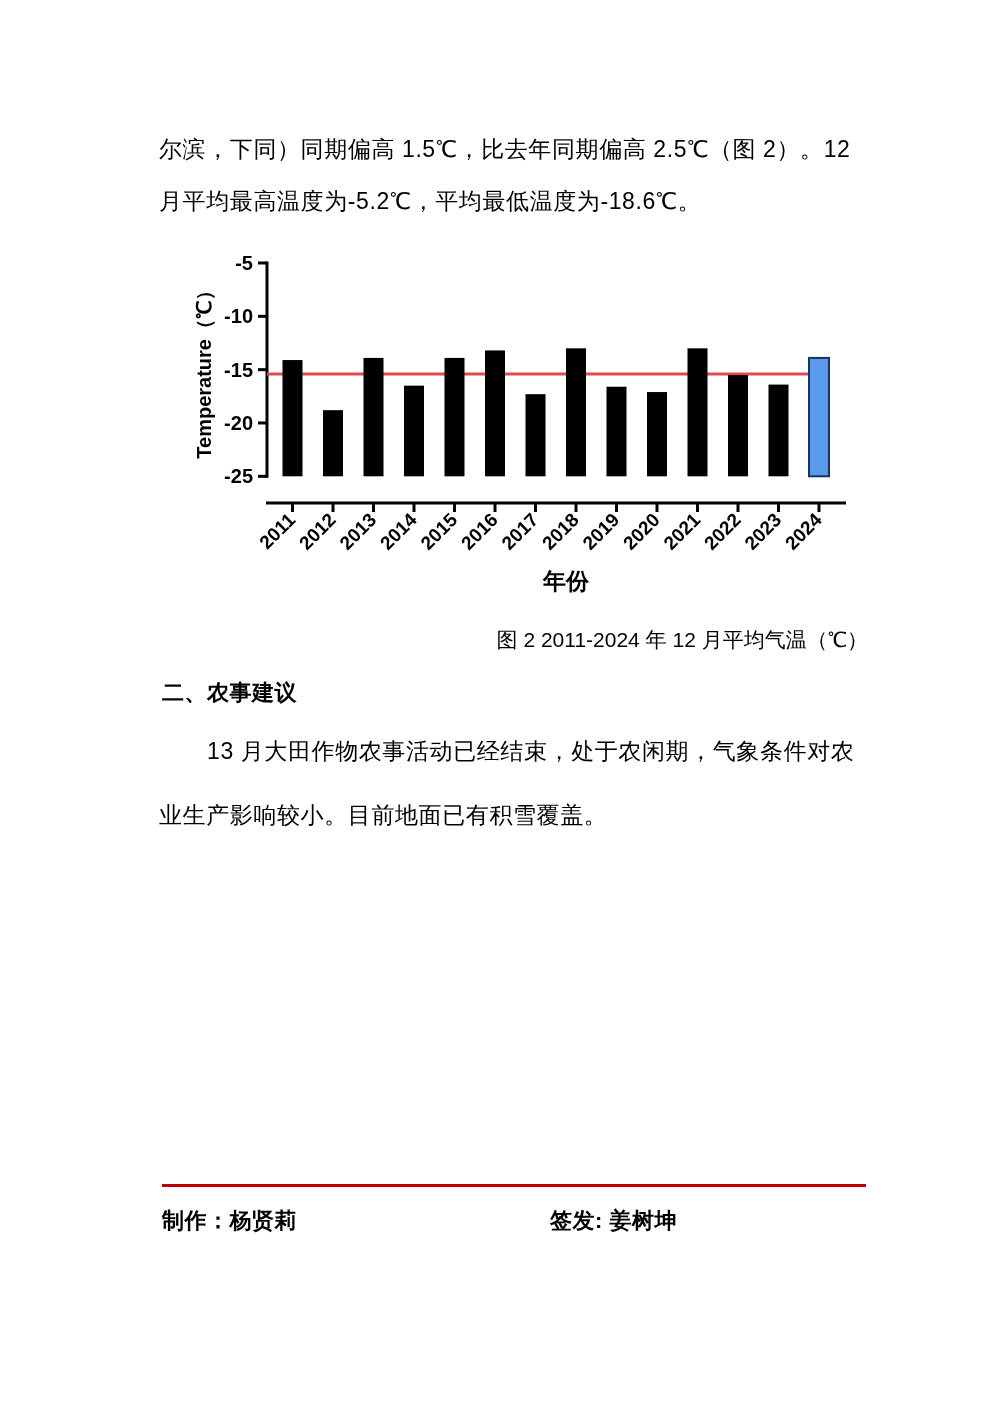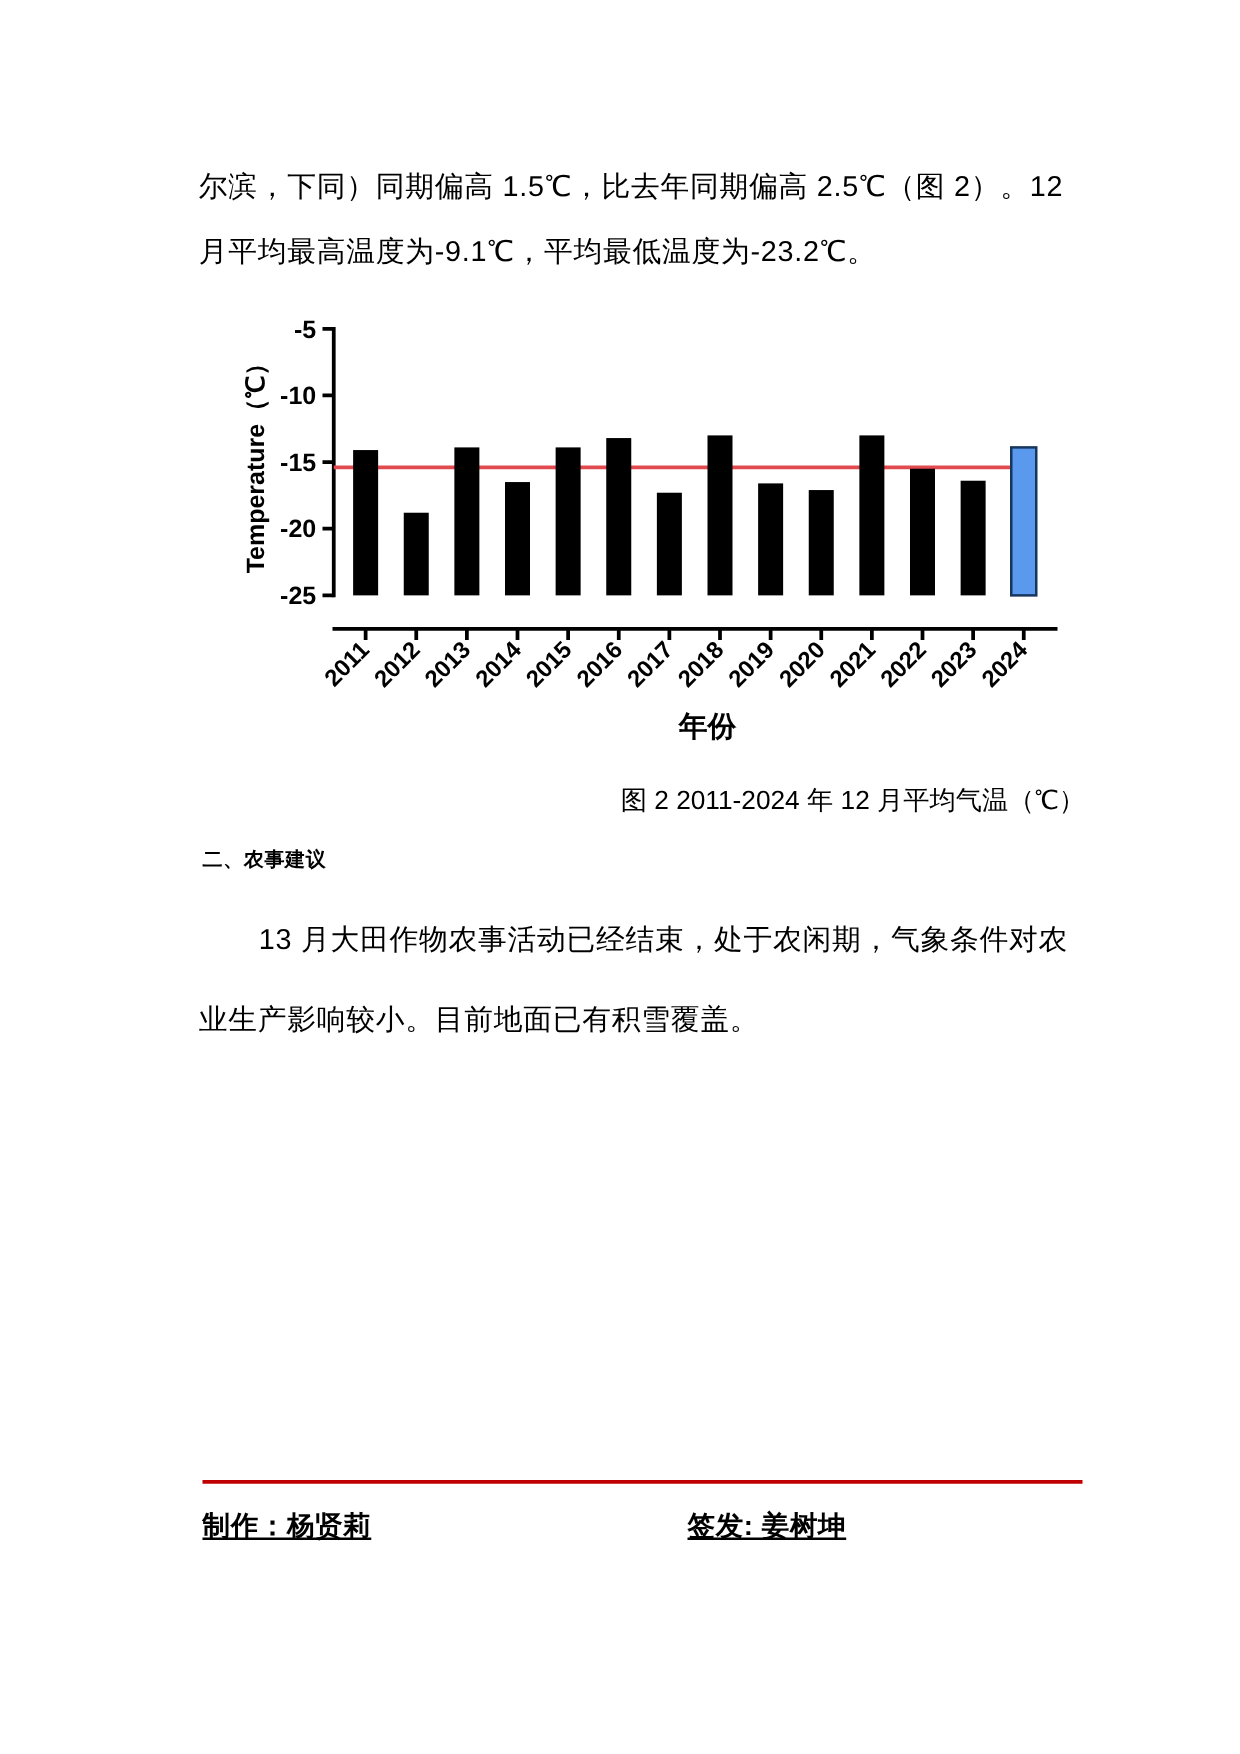--- a/index.html
+++ b/index.html
@@ -18,52 +18,51 @@
     white-space: nowrap;
     color: #000;
   }
   .caption {
     width: 708px; left: 146px;
     text-align: center;
     font-size: 21px;
     white-space: nowrap;
   }
   .heading {
-    font-size: 16px;
+    font-size: 22px;
     font-weight: 700;
     letter-spacing: 0.5px;
     white-space: nowrap;
   }
   .footer-text {
     font-size: 22px;
     font-weight: 700;
     letter-spacing: 0.5px;
     white-space: nowrap;
-    text-decoration: underline;
   }
   .footer-rule {
     left: 148px; top: 1184px;
     width: 704px; height: 3px;
   }
   .chart-wrap {
     left: 175px; top: 237px;
     width: 670px; height: 365px;
     background: #ffffff;
   }
   svg text {
     font-family: "Liberation Sans", sans-serif;
     font-weight: 700;
     fill: #000;
   }
 </style>
 </head>
 <body>
 
 <div class="abs body-line" style="left:145px; top:134px;">尔滨，下同）同期偏高 1.5℃，比去年同期偏高 2.5℃（图 2）。12</div>
-<div class="abs body-line" style="left:145px; top:186px;">月平均最高温度为-9.1℃，平均最低温度为-23.2℃。</div>
+<div class="abs body-line" style="left:145px; top:186px;">月平均最高温度为-5.2℃，平均最低温度为-18.6℃。</div>
 
 <div class="abs chart-wrap">
   <svg id="chart-svg" width="670" height="365" viewBox="0 0 670 365">
       <line x1="78" y1="24.5" x2="78" y2="240.79999999999998" stroke="#000000" stroke-width="3"></line>
       <line x1="69" y1="26" x2="78" y2="26" stroke="#000000" stroke-width="3"></line>
       <text x="64" y="33" text-anchor="end" font-size="20">-5</text>
       <line x1="69" y1="79.32499999999999" x2="78" y2="79.32499999999999" stroke="#000000" stroke-width="3"></line>
       <text x="64" y="86.32499999999999" text-anchor="end" font-size="20">-10</text>
       <line x1="69" y1="132.64999999999998" x2="78" y2="132.64999999999998" stroke="#000000" stroke-width="3"></line>
       <text x="64" y="139.64999999999998" text-anchor="end" font-size="20">-15</text>

